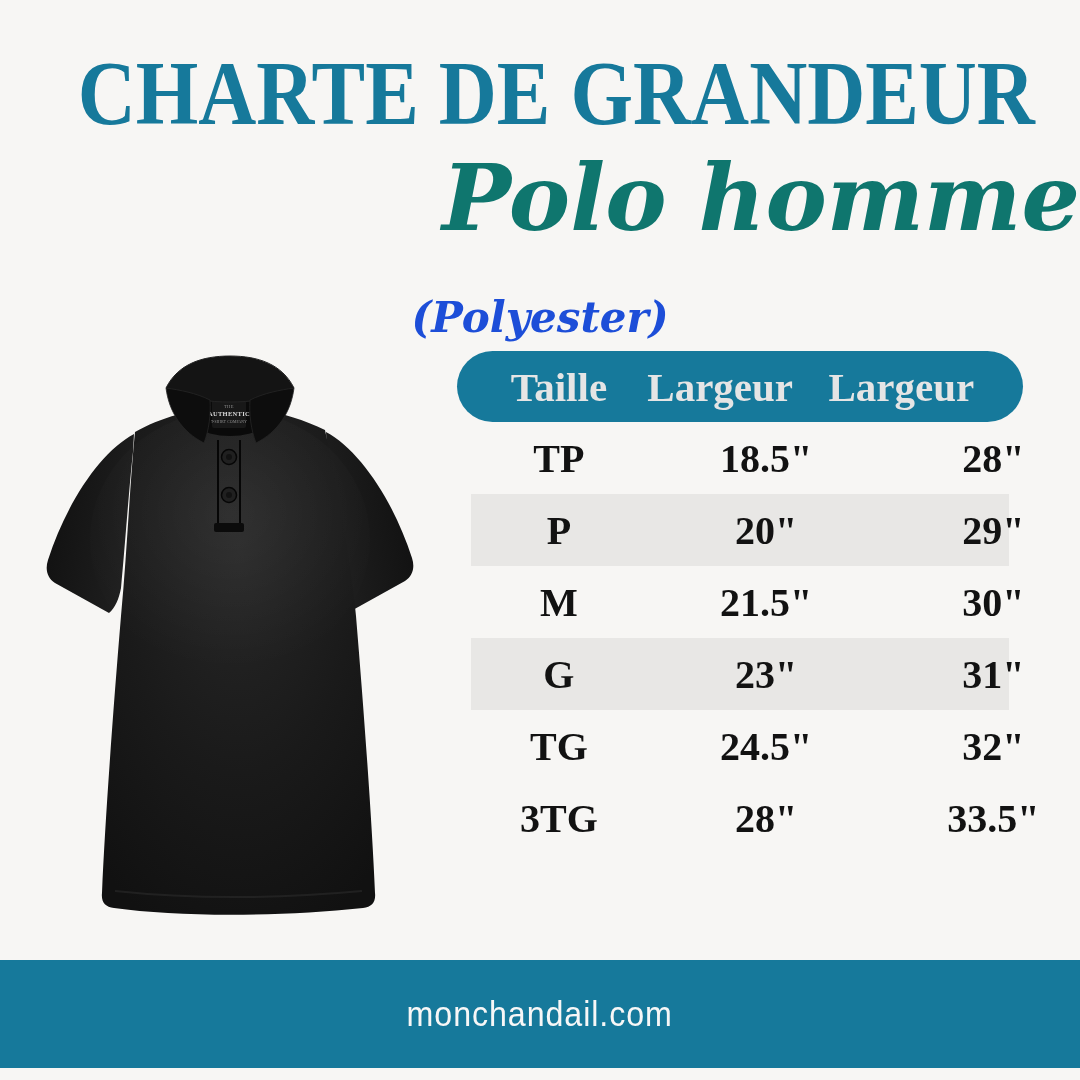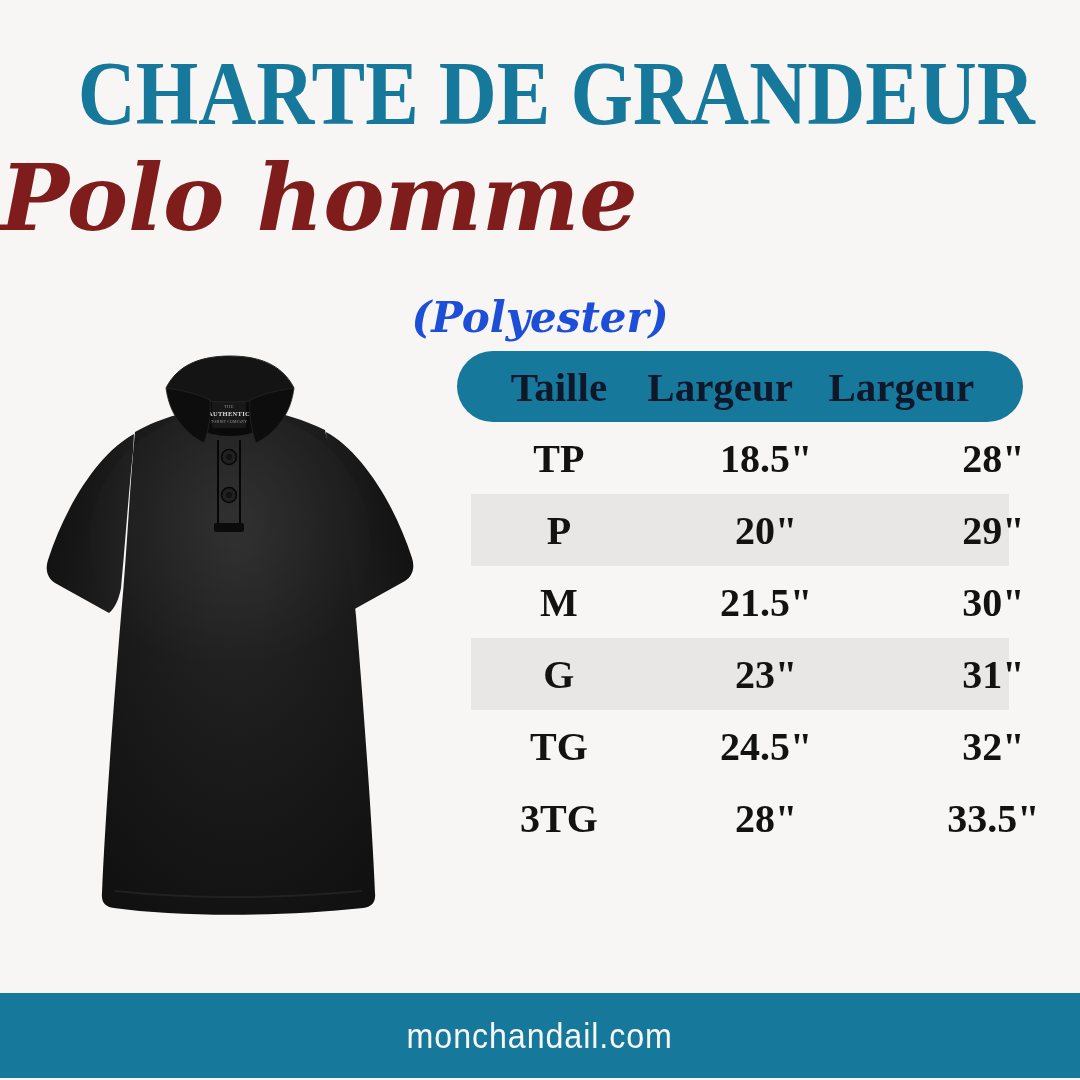--- a/index.html
+++ b/index.html
@@ -18,57 +18,57 @@
 
   
   .title{
     position:absolute;top:48px;left:0;width:100%;
     text-align:center;color:var(--teal);
     font-size:82px;font-weight:700;line-height:1;white-space:nowrap;margin-left:16px;
   }
   .title .stretch{display:inline-block;transform:scale(0.98,1.12);transform-origin:center top;letter-spacing:0px;}
   .subtitle{
     position:absolute;top:150px;left:0;width:100%;
-    text-align:left;color:#7f1d1d;
+    text-align:right;color:#0f766e;
     font-family:"DejaVu Serif", serif;font-style:italic;font-weight:700;
     font-size:92px;line-height:1.05;white-space:nowrap;
   }
   .material{
     position:absolute;top:260px;left:0;width:100%;
     text-align:center;color:#1d4ed8;
     font-family:"DejaVu Serif", serif;font-style:italic;font-weight:700;
     font-size:42px;line-height:1;white-space:nowrap;margin-top:37px;
   }
 
   
   .polo{position:absolute;left:20px;top:350px;width:420px;height:580px;}
 
   
   .size-table{position:absolute;left:457px;top:351px;width:566px;}
   .thead{
     height:71px;background:var(--teal);border-radius:36px;
     display:grid;grid-template-columns:36% 21% 43%;
     align-items:center;justify-items:center;
-    color:#0f172a;font-size:41px;font-weight:700;
+    color:#e5e5e5;font-size:41px;font-weight:700;
   }
   .thead span{white-space:nowrap;}
   .trow{
     height:72px;
     display:grid;grid-template-columns:36% 21% 43%;
     align-items:center;justify-items:center;
     color:var(--ink);font-size:40px;font-weight:700;gap:46px;
   }
   .trow.alt{
     background:linear-gradient(var(--stripe),var(--stripe)) center/calc(100% - 28px) 100% no-repeat;
   }
   .cell{white-space:nowrap;}
 
   
   .footer{
-    position:absolute;left:0;bottom:2px;width:100%;height:85px;
+    position:absolute;left:0;bottom:12px;width:100%;height:108px;
     background:var(--teal);
     display:flex;align-items:center;justify-content:center;
   }
   .footer .site{
     color:#f7f7f7;font-family:"Liberation Sans", sans-serif;
     font-size:35px;letter-spacing:1px;display:inline-block;transform:scaleX(0.92);
   }
 </style>
 </head>
 <body>

